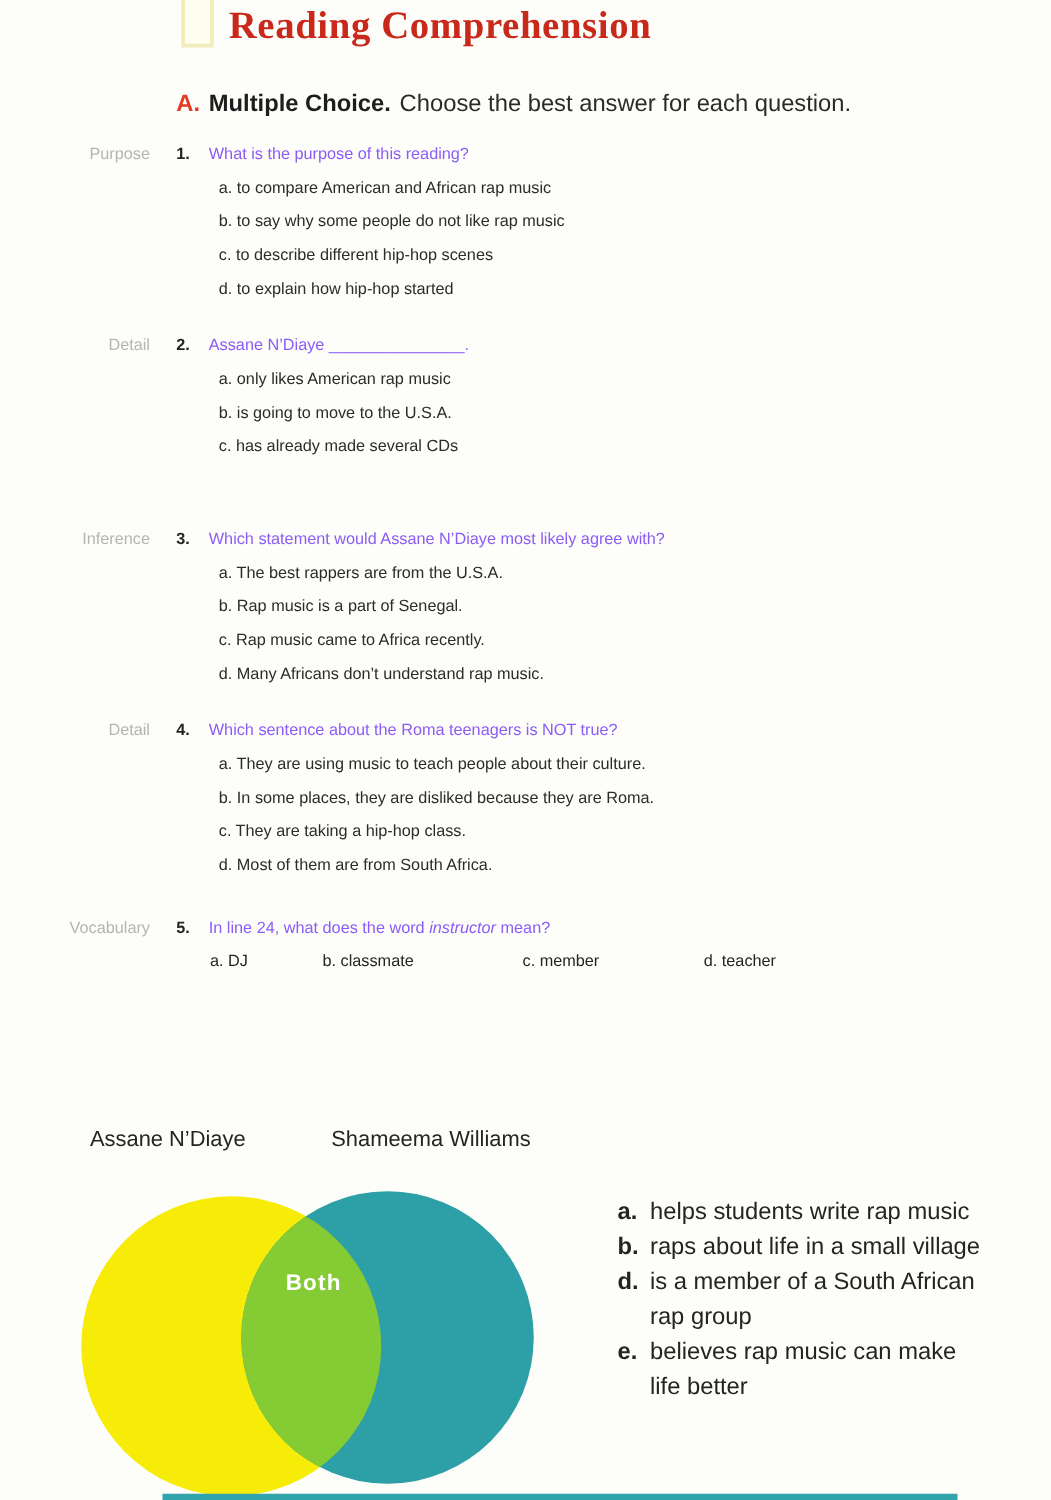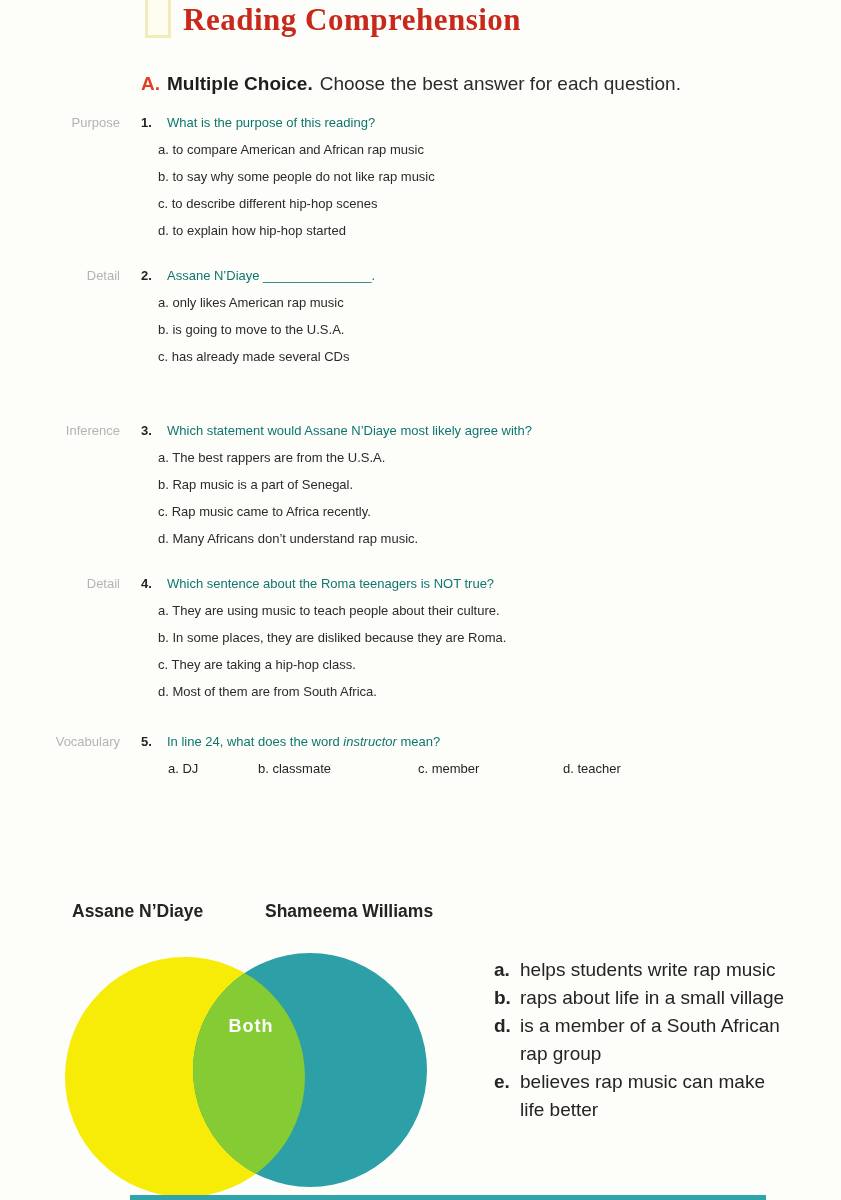--- a/index.html
+++ b/index.html
@@ -30,27 +30,27 @@
   .sec-instr{color:#2b2b2b;}
   .sec-instr2{display:block;margin-left:28px;}
   
   .question{position:absolute;left:0;width:841px;font-size:13px;line-height:27px;}
   .skill{
     position:absolute;left:0;top:0;width:120px;
     text-align:right;color:#b4b4b4;
   }
   .q-body{margin-left:141px;}
   .q-num{font-weight:bold;display:inline-block;min-width:26px;}
-  .q-text{color:#0f766e;}
-  .option{margin-left:17px;color:#2b2b2b;}
+  .q-text{color:#8b5cf6;}
+  .option{margin-left:34px;color:#2b2b2b;}
   .inline-options{position:relative;height:27px;}
   .inline-options span{position:absolute;top:0;white-space:nowrap;}
   .io-a{left:27px;} .io-b{left:117px;} .io-c{left:277px;} .io-d{left:422px;}
   
-  .venn-header{position:absolute;top:901px;font-weight:bold;font-size:17.5px;}
+  .venn-header{position:absolute;top:901px;font-weight:normal;font-size:17.5px;}
   #venn-left-label{left:72px;}
   #venn-right-label{left:265px;}
   #venn-svg{position:absolute;left:40px;top:942px;}
   #venn-both{
     font-family:"Liberation Sans",sans-serif;
     font-weight:bold;font-size:18px;fill:#ffffff;letter-spacing:1px;
   }
   
   #b-answers{position:absolute;left:494px;top:956px;width:345px;font-size:19px;line-height:28px;}
   .b-letter{font-weight:bold;display:inline-block;width:26px;}

